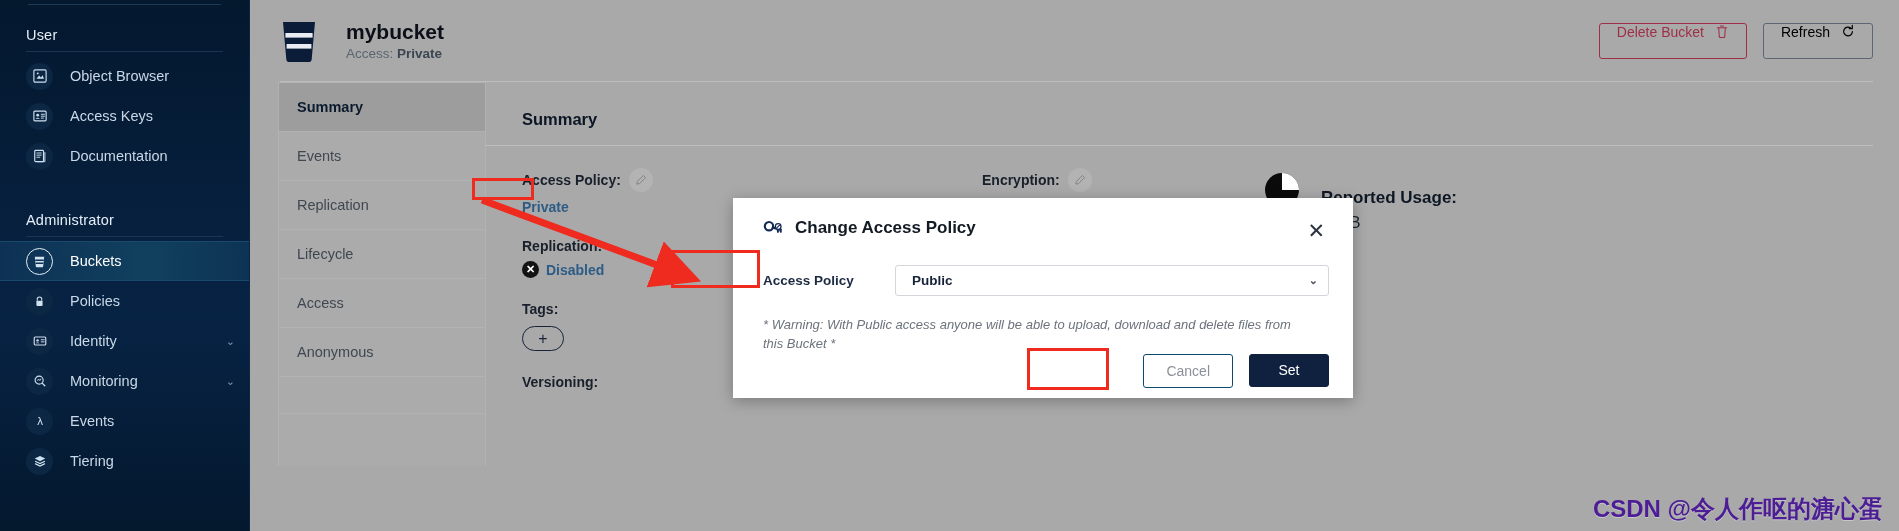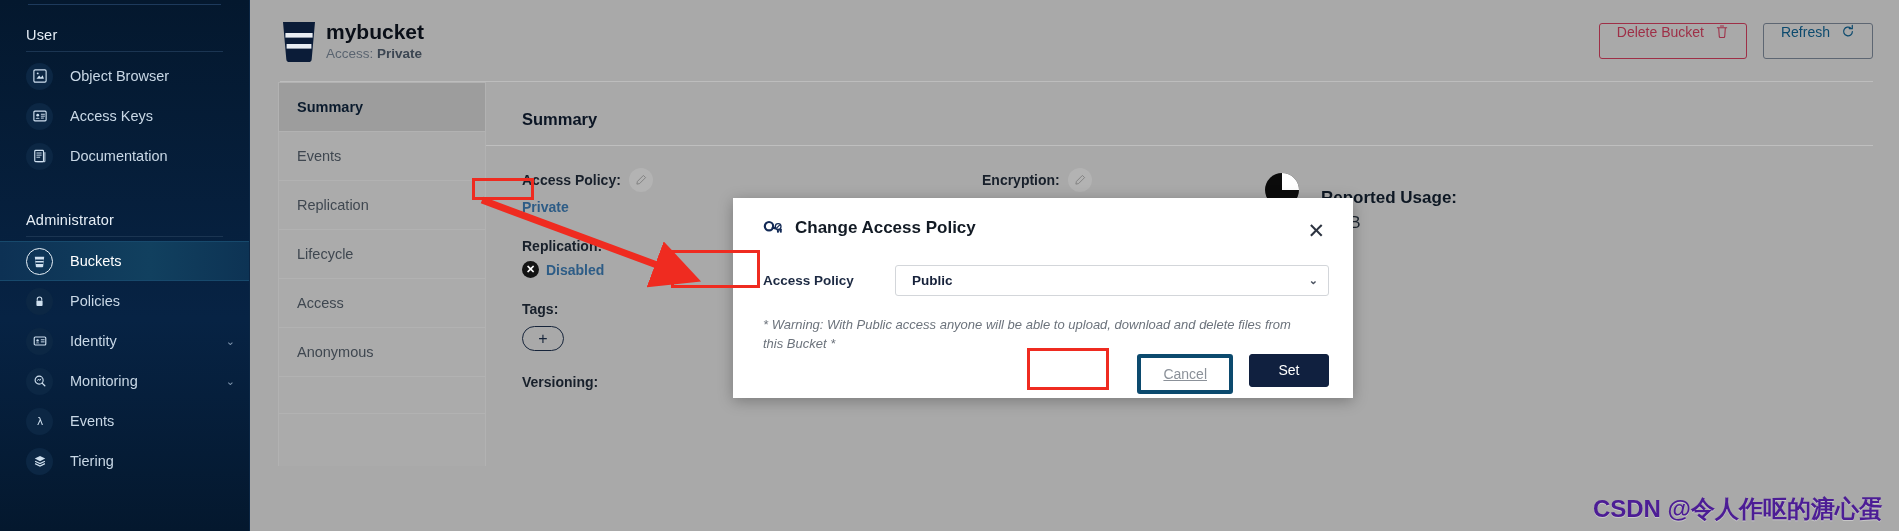--- a/index.html
+++ b/index.html
@@ -45,34 +45,34 @@
   .sb-item.active .lbl { color: #ffffff; }
   .sb-gap { height: 14px; }
 
   
   .main { flex: 1; height: 531px; position: relative; background: #a9a9a9; }
 
   .topbar {
     height: 82px; display: flex; align-items: center;
     padding: 0 26px 0 14px; position: relative;
   }
-  .bucket-ident { display: flex; align-items: center; gap: 8px; padding-left: 16px;}
+  .bucket-ident { display: flex; align-items: center; gap: 28px; padding-left: 16px;}
   .bucket-icon { width: 38px; height: 44px; position: relative; }
   .bucket-icon svg { display: block; }
   .bucket-texts { display: flex; flex-direction: column; gap: 3px; }
   .bucket-name { font-size: 21px; font-weight: bold; color: #0a0f18; line-height: 1.05; }
   .bucket-access { font-size: 13.5px; color: #5a6470; }
   .bucket-access b { color: #3c4652; font-weight: bold; }
   .top-actions { margin-left: auto; display: flex; gap: 16px; align-items: center; }
   .btn {
     height: 36px; border-radius: 3px; display: inline-flex; 
     gap: 11px; padding: 0 17px; font-size: 14px; cursor: pointer; background: transparent;
   }
   .btn-delete { border: 1px solid #9e2f47; color: #9e2f47; }
-  .btn-refresh { border: 1px solid #5d6672; color: #0c4a6e; }
+  .btn-refresh { border: 1px solid #5d6672; color: #000000; }
   .topbar-underline {
     position: absolute; left: 30px; right: 26px; bottom: 0; height: 1px; background: #bdbdbd;
   }
 
   .content { display: flex; height: 449px; }
   .tabs {
     width: 208px; flex: 0 0 208px; margin-left: 28px; margin-top: 0;
     border: 1px solid #b2b2b2; border-bottom: none; background: #ababab;
     align-self: flex-start; height: 384px;
   }
@@ -149,21 +149,21 @@
   .select-caret { margin-left: auto; color: #4a5260; font-size: 11px; }
   .warn {
     margin-top: 20px; font-size: 13px; font-style: italic; color: #6c737c;
     line-height: 1.45; max-width: 545px;
   }
   .modal-actions { margin-top: auto; display: flex; justify-content: flex-end; gap: 16px; }
   .m-btn {
     height: 33px; min-width: 80px; border-radius: 3px; font-size: 14px;
     display: inline-flex; align-items: center; justify-content: center; cursor: pointer;
   }
-  .m-cancel { border: 4px solid #0c4a6e; color: #8b9199; background: #fff; padding: 16px 22px; text-decoration: underline; }
+  .m-cancel { border: 1px solid #0c4a6e; color: #8b9199; background: #fff; padding: 16px 22px; }
   .m-set { background: #10203f; color: #ffffff; border: 1px solid #10203f; padding: 0 28px; }
 
   
   .watermark {
     position: absolute; right: 16px; bottom: 6px; z-index: 50;
     font-size: 24px; color: #4c1d95; font-weight: bold; white-space: nowrap;
     text-shadow: 0 1px 0 rgba(255,255,255,.35);
   }
 </style>
 </head>

